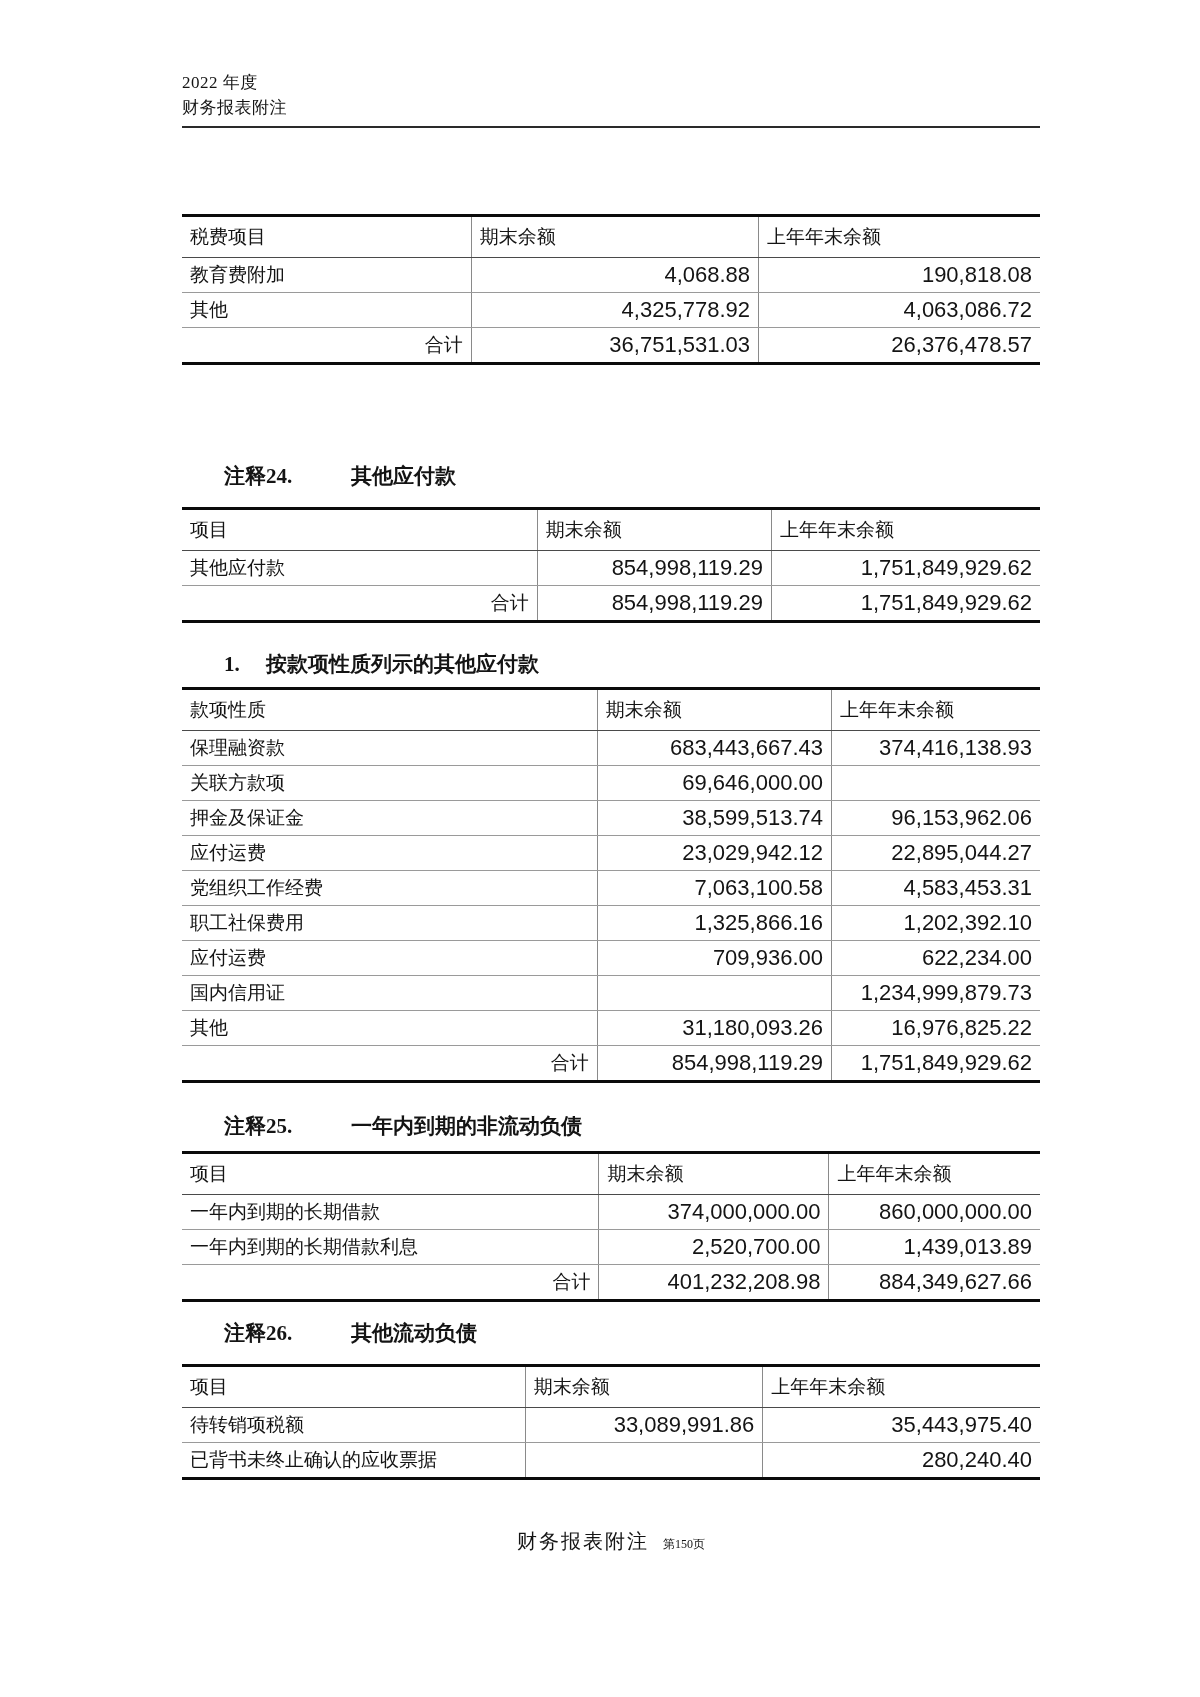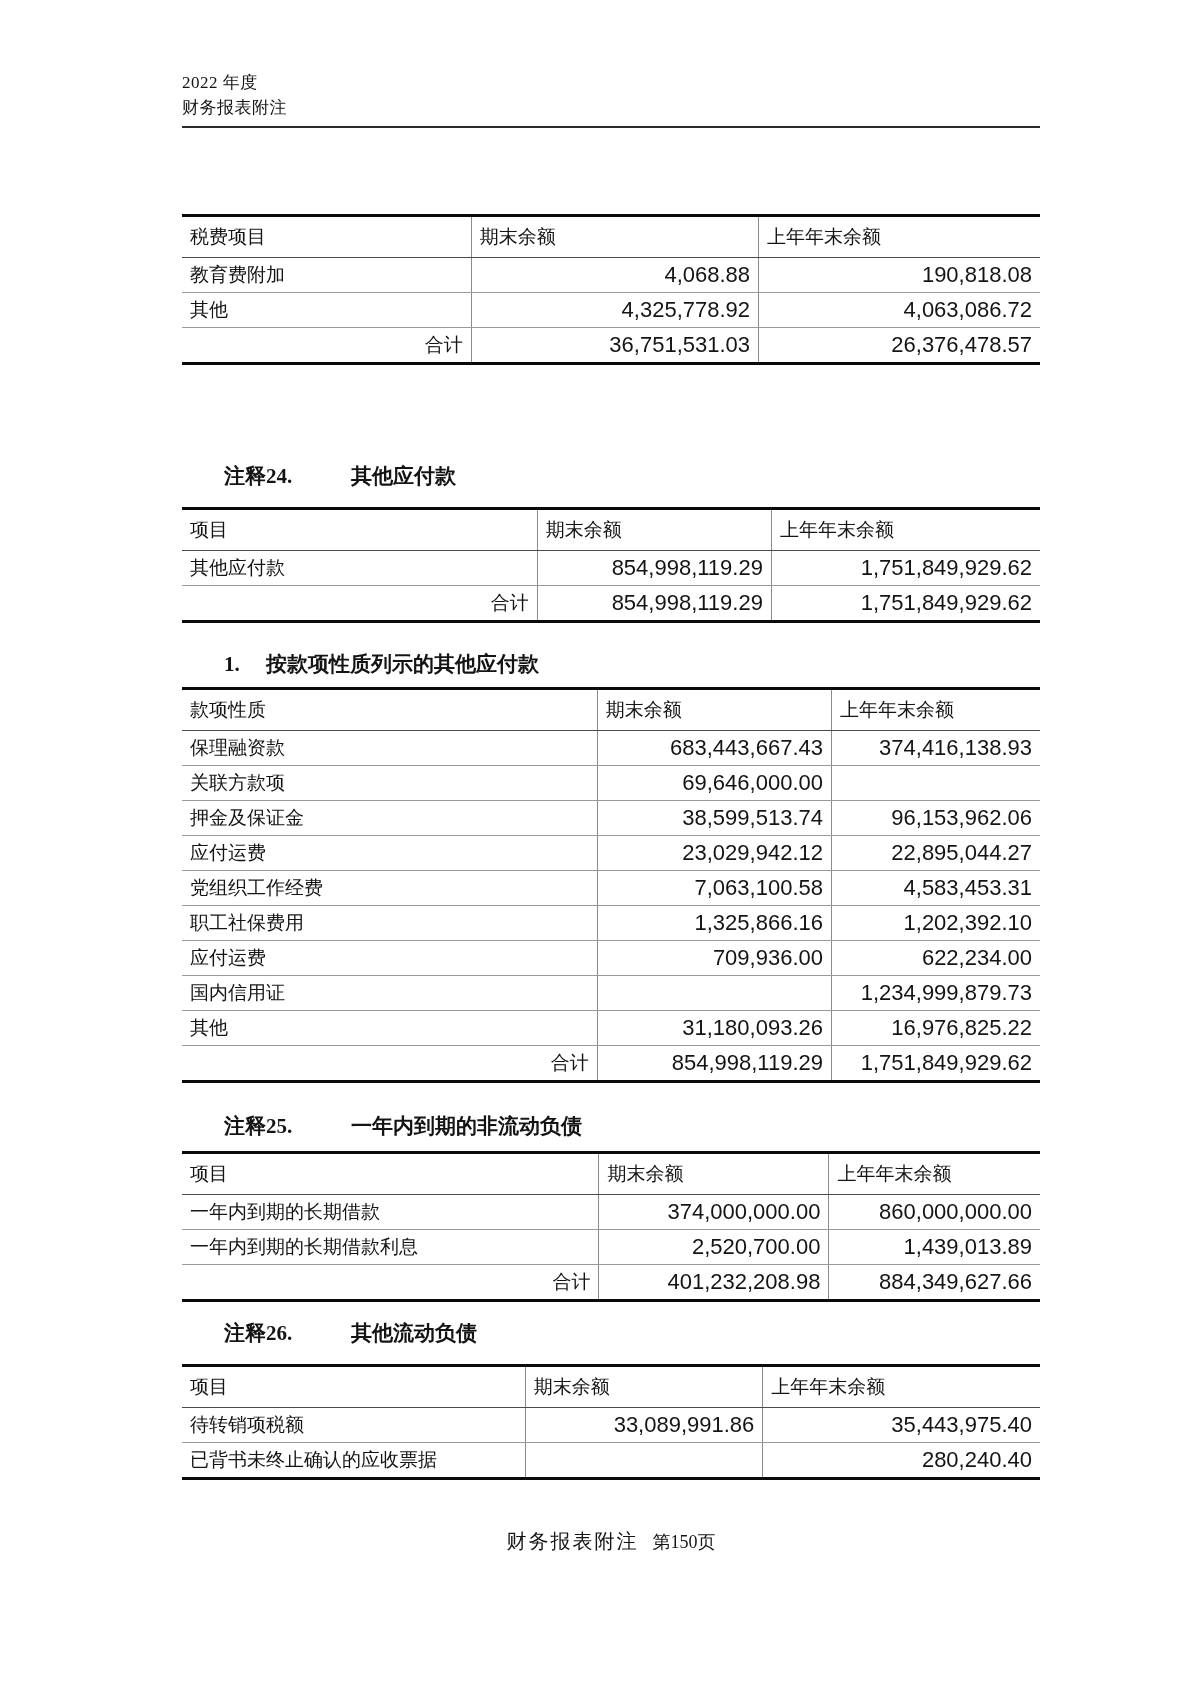--- a/index.html
+++ b/index.html
@@ -70,21 +70,21 @@
     font-family:"Liberation Sans", sans-serif;
     font-size:22px;
   }
 
   
   .page-footer {
     margin-top:48px;
     text-align:center;
   }
   .page-footer .ftitle { font-size:20px; letter-spacing:2px; }
-  .page-footer .fpage  { font-size:18px; margin-left:14px; }
+  .page-footer .fpage  { font-size:12px; margin-left:14px; }
 </style>
 </head>
 <body>
 
 <div class="content">
 
   <div class="page-header">
     <div class="line">2022 年度</div>
     <div class="line">财务报表附注</div>
   </div>

